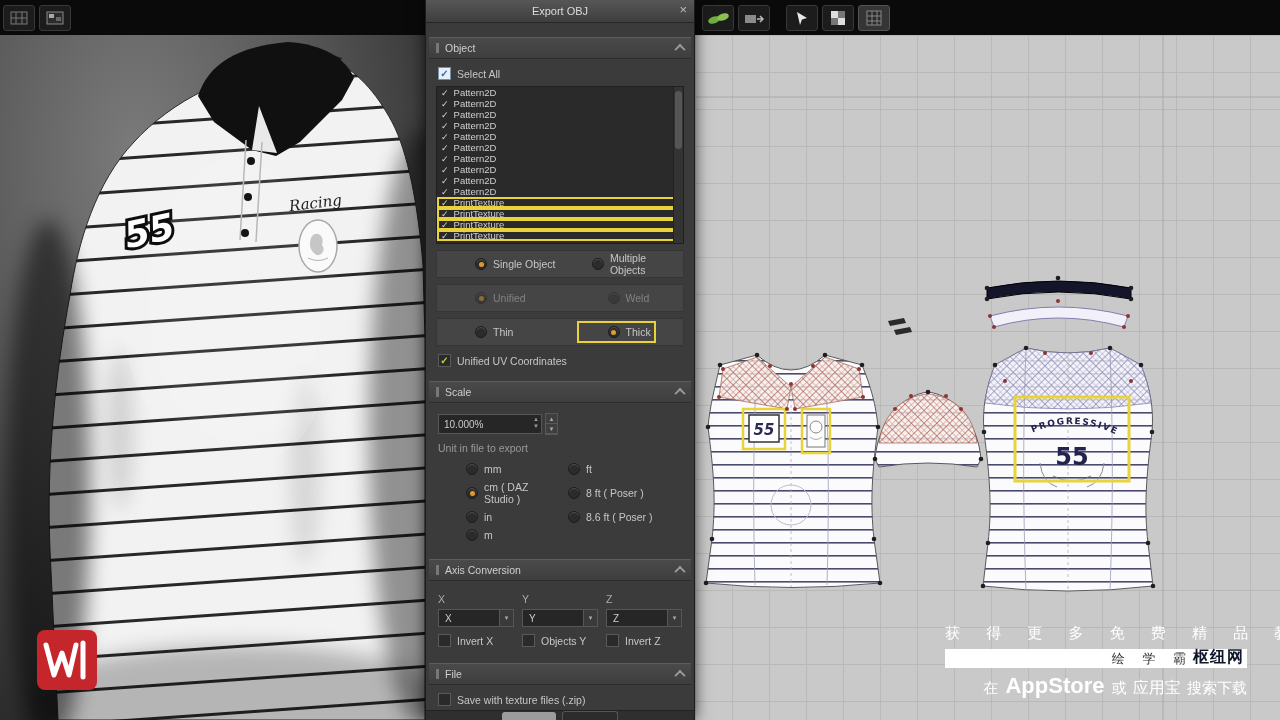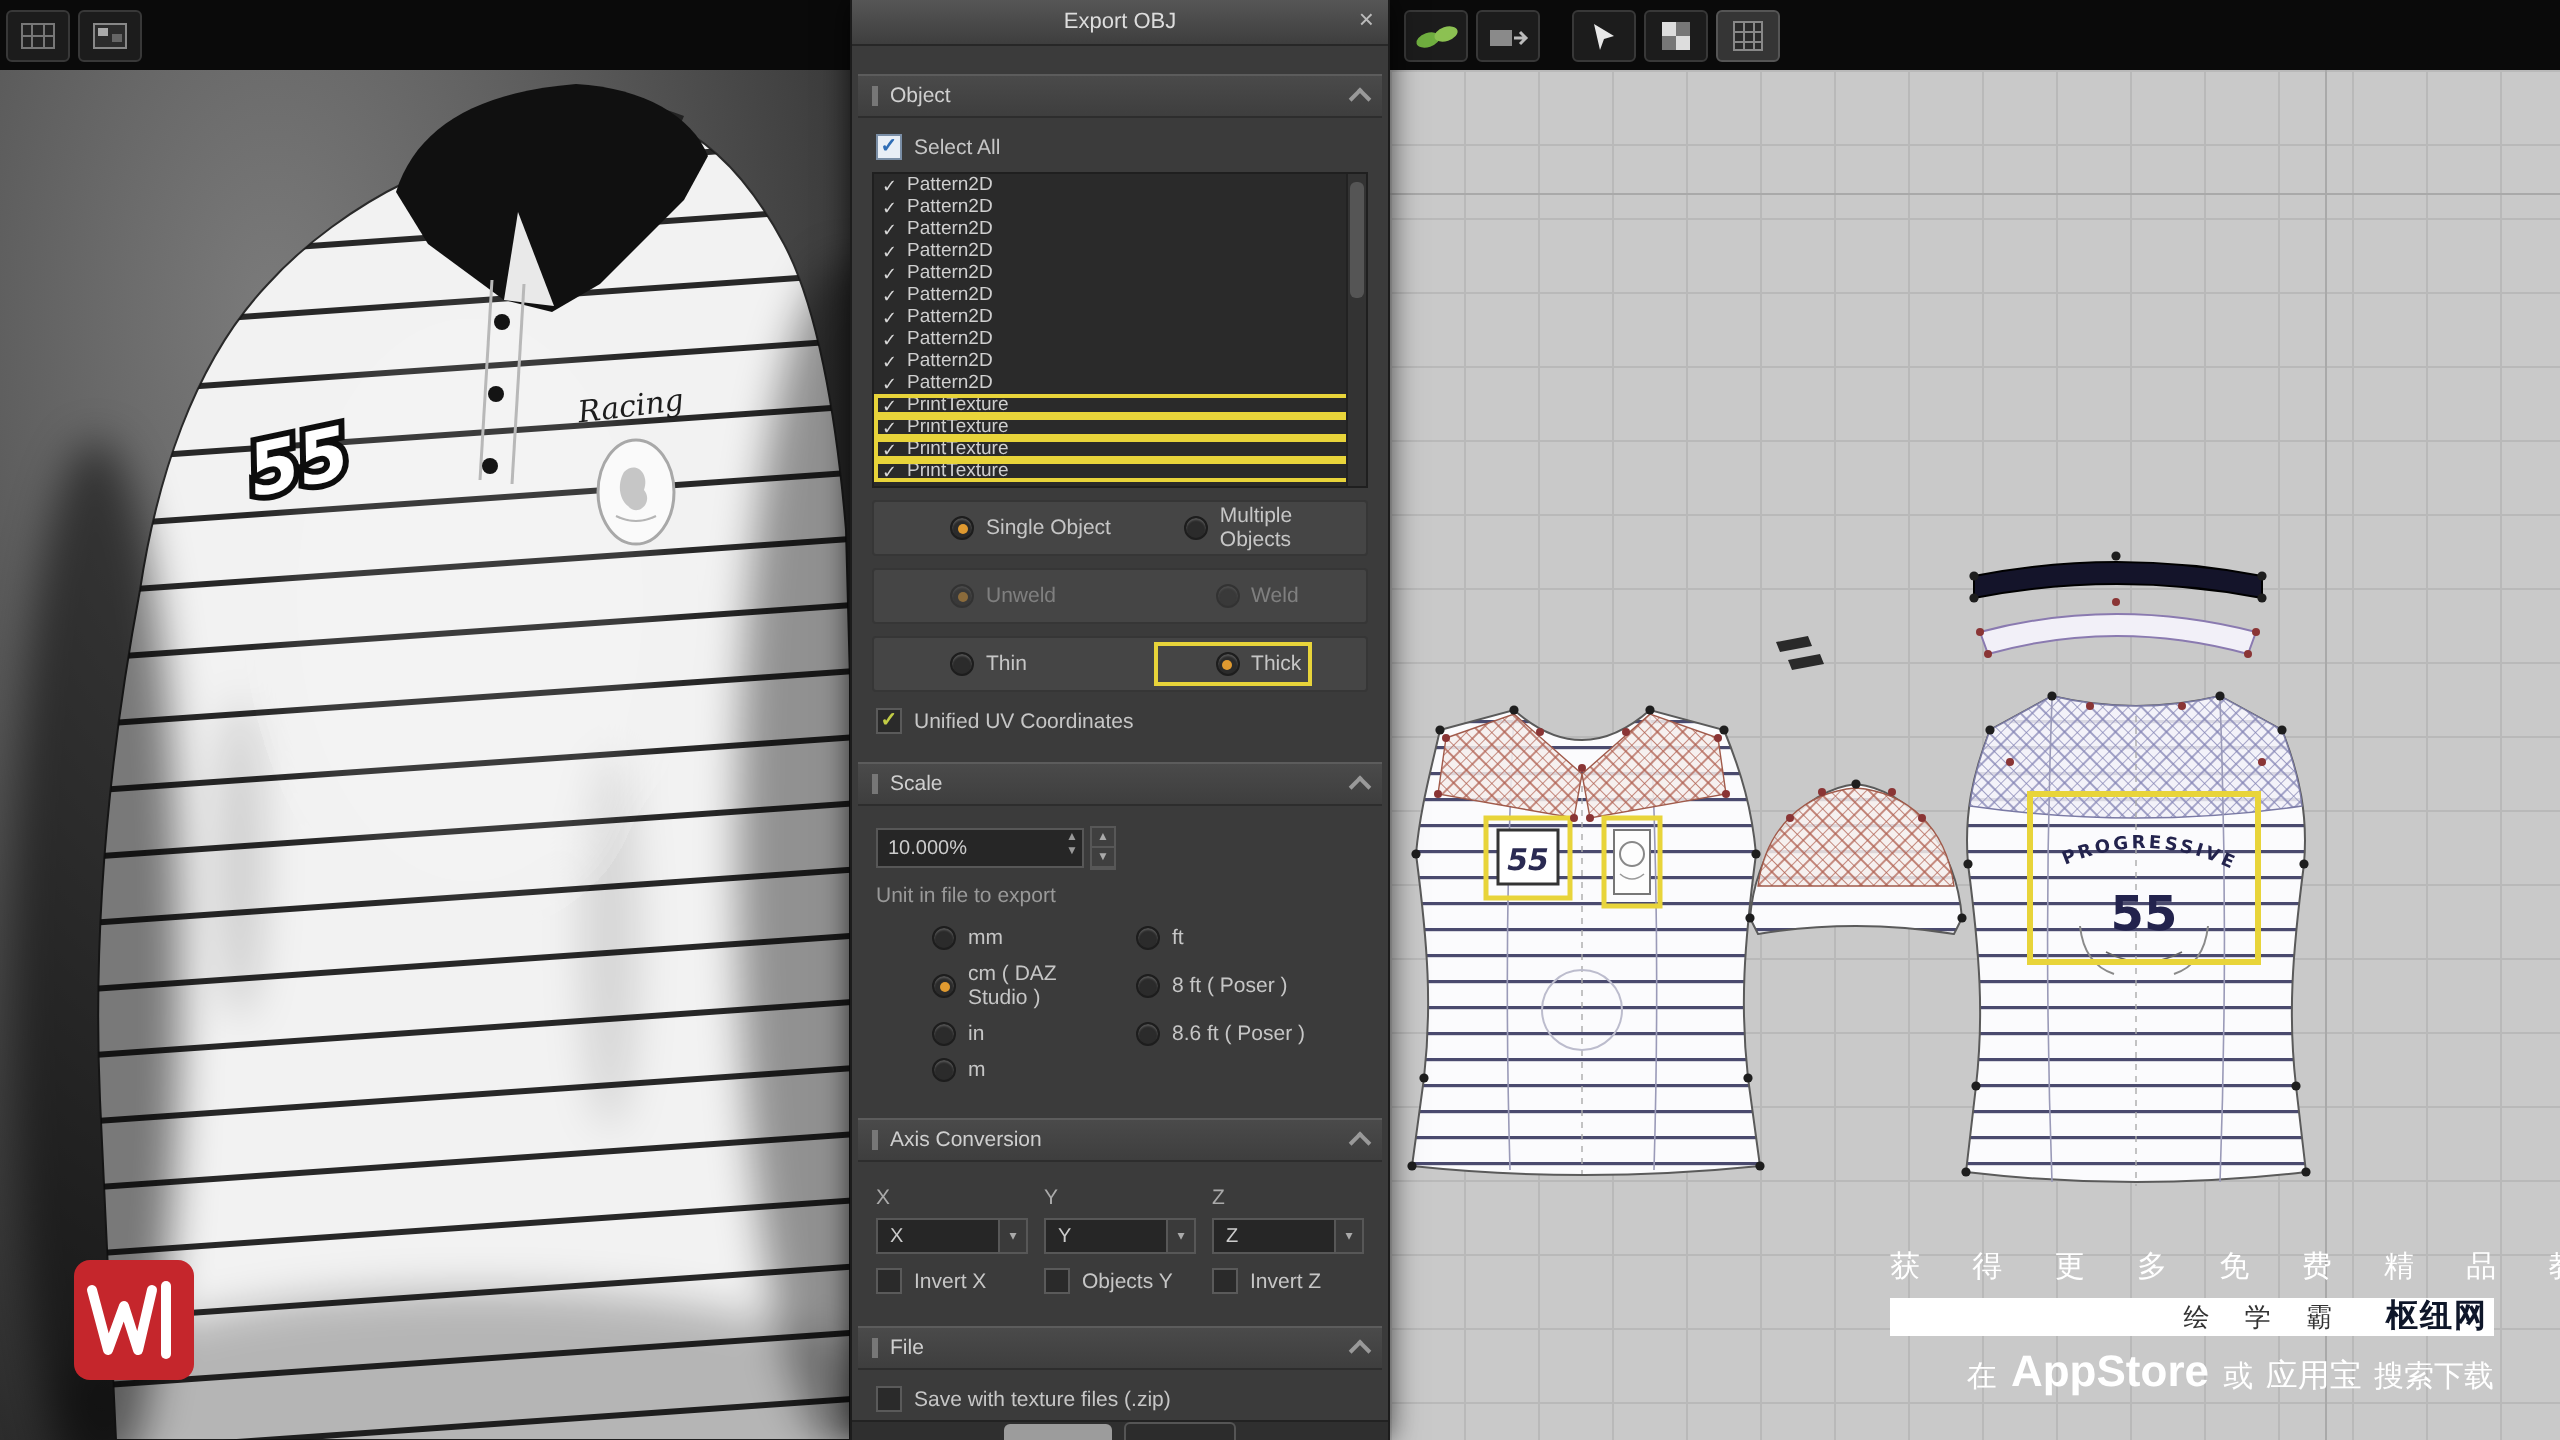--- a/index.html
+++ b/index.html
@@ -73,21 +73,21 @@
   .pbtn{position:absolute;bottom:0;height:8px;width:54px;border-radius:3px 3px 0 0;}
 
   
   #wm-left{position:absolute;left:36px;top:629px;display:flex;gap:14px;color:#fff;z-index:30;align-items:flex-start;}
   .wm-row1{display:flex;align-items:baseline;white-space:nowrap;}
   .wm-brand{font-size:27px;letter-spacing:6px;}
   .wm-slogan{font-size:14px;letter-spacing:4px;margin-left:8px;}
   .wm-founded{font-size:17px;letter-spacing:11px;margin-top:12px;white-space:nowrap;}
   #wm-right{position:absolute;right:33px;top:624px;width:302px;text-align:right;color:#fff;z-index:30;}
   .wr-line1{font-size:15px;letter-spacing:11px;white-space:nowrap;}
-  .wr-strip{background:#fff;height:19px;margin:6px 0 5px;display:flex;align-items:center;justify-content:flex-end;gap:20px;padding:0 3px;}
+  .wr-strip{background:#fff;height:19px;margin:6px 0 5px;display:flex;align-items:flex-end;justify-content:flex-end;padding:0 3px;}
   .wr-badge{font-size:13px;letter-spacing:7px;color:#333;}
   .wr-brand{font-size:16px;font-weight:bold;color:#0f172a;letter-spacing:1px;}
   .wr-line3{font-size:15px;white-space:nowrap;}
   .wr-line3 .big{font-size:22px;font-weight:bold;margin:0 3px;}
   .wr-line3 .mid{font-size:16px;margin:10px 2px;}
 </style>
 </head>
 <body>
 
 <div id="stage">
@@ -423,21 +423,21 @@
       </label>
       <label class="radio">
         <span class="rb"></span>
         <span>Multiple Objects</span>
       </label>
     </div>
 
     <div class="opt-row">
       <label class="radio dis">
         <span class="rb sel"></span>
-        <span>Unweld</span>
+        <span>Unified</span>
       </label>
       <label class="radio dis">
         <span class="rb"></span>
         <span>Weld</span>
       </label>
     </div>
 
     <div class="opt-row">
       <label class="radio">
         <span class="rb"></span>

